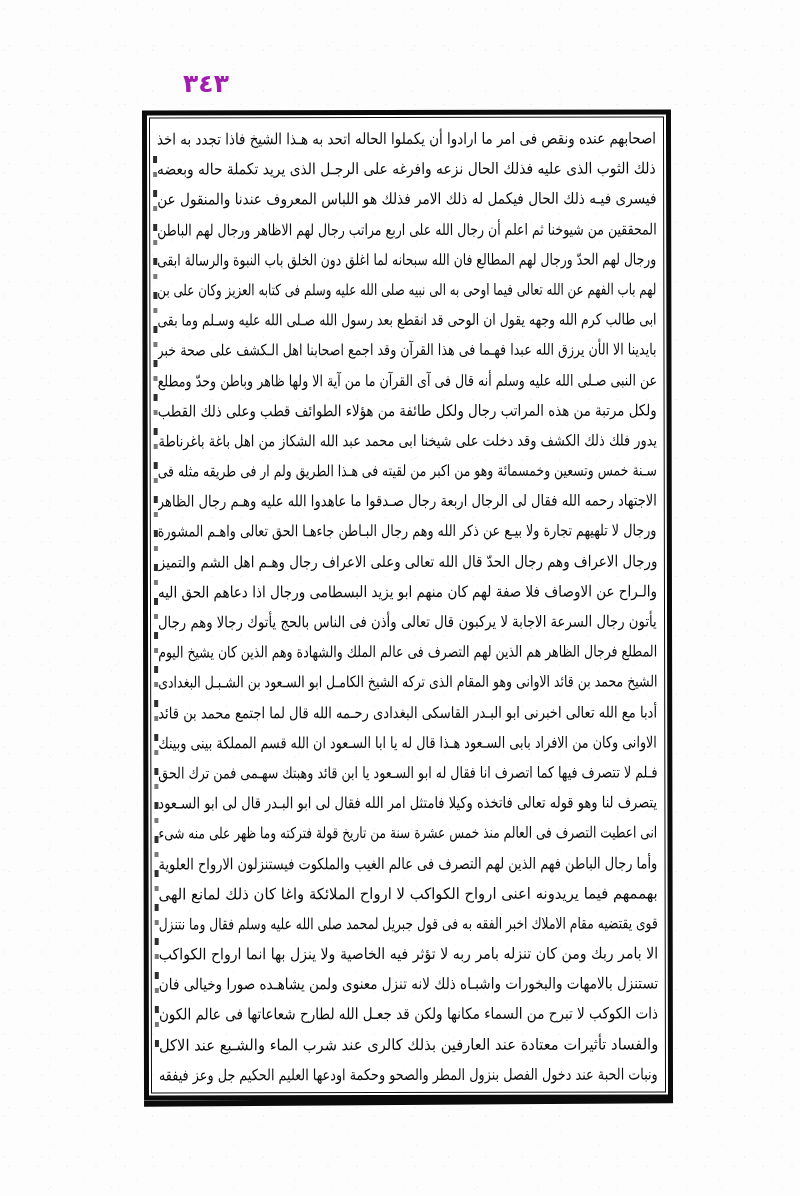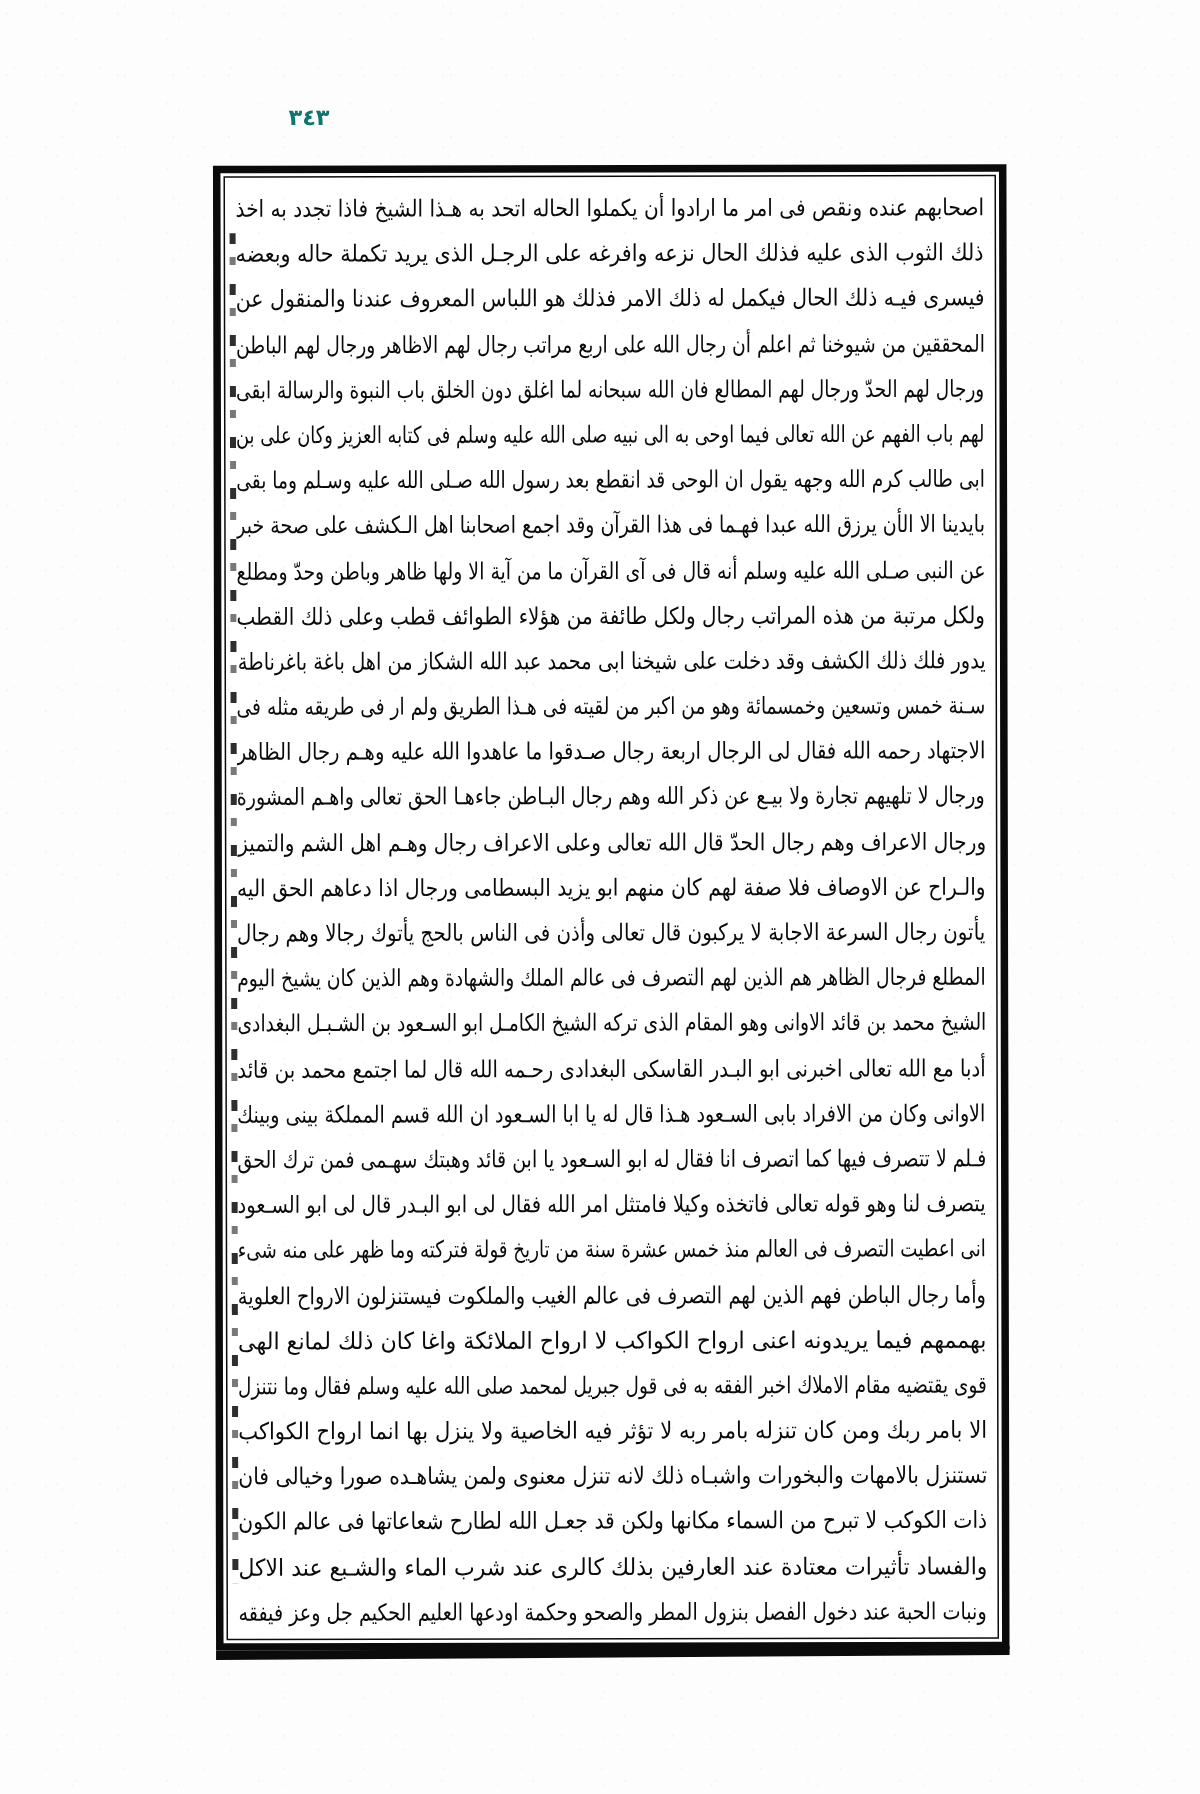--- a/index.html
+++ b/index.html
@@ -39,24 +39,24 @@
   }
 
   
   #folio {
     position: absolute;
     left: 176px;
     top: 69px;
     width: 60px;
     text-align: center;
     font-family: "DejaVu Sans", sans-serif;
-    font-size: 15px;
+    font-size: 25px;
     font-weight: 700;
     letter-spacing: .5px;
-    color: #0f766e;
+    color: #a21caf;
     direction: rtl;
     unicode-bidi: bidi-override;
   }
 
   
   #text-frame {
     position: absolute;
     left: 143px;
     top: 110px;
     width: 529px;

